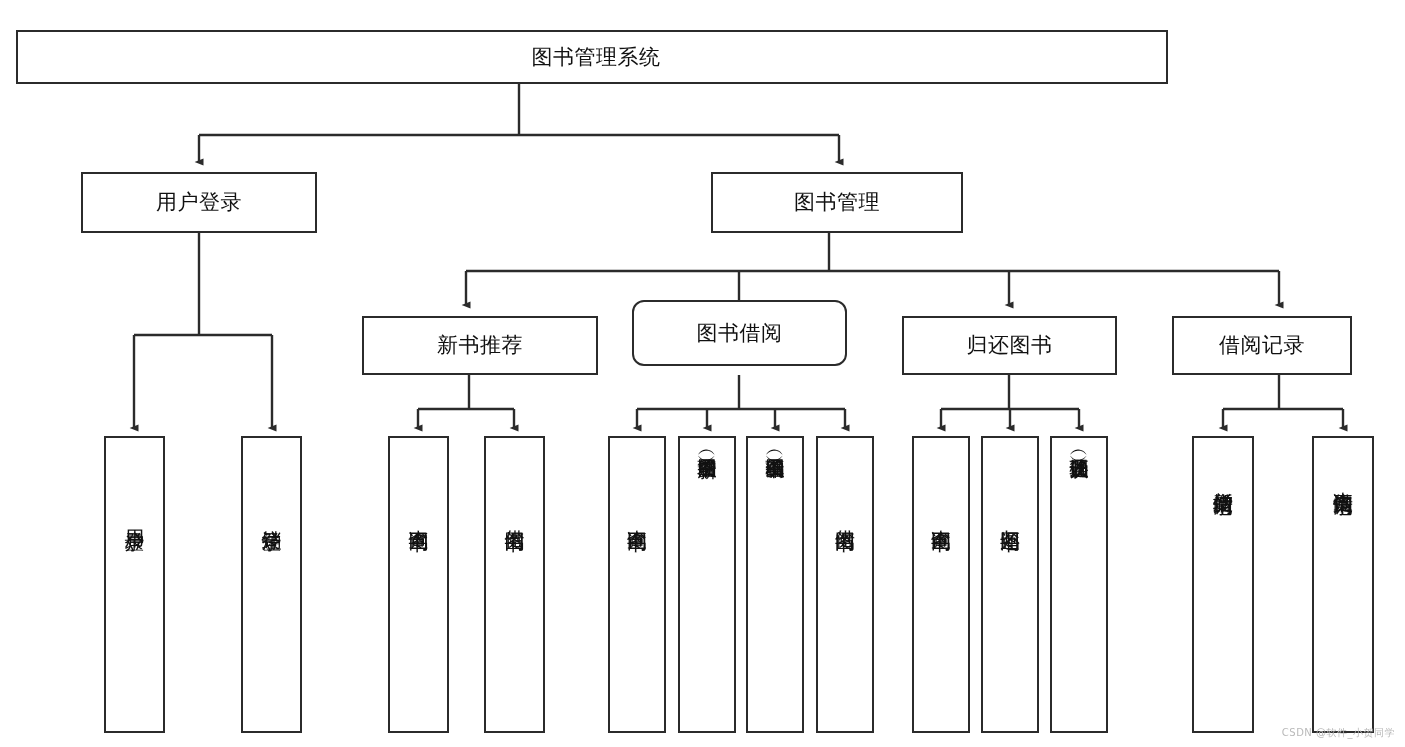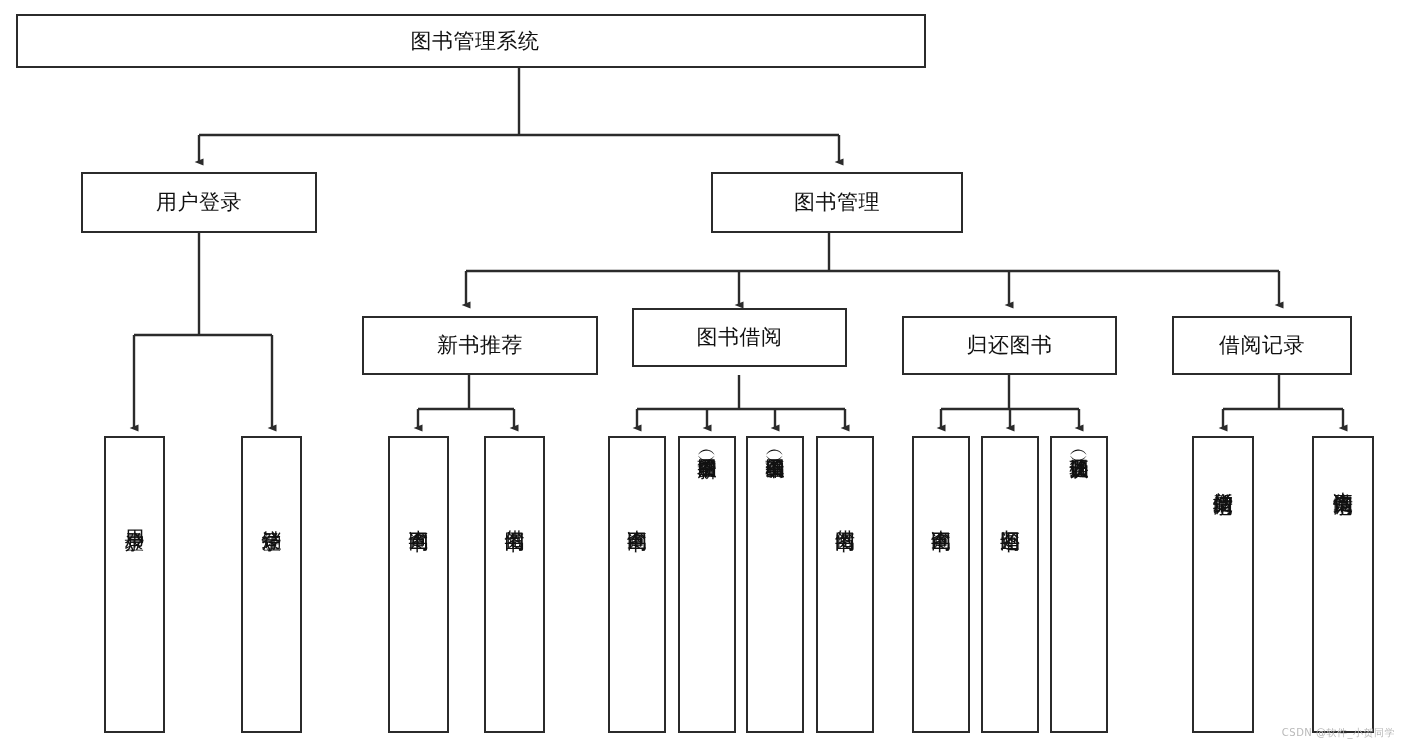--- a/index.html
+++ b/index.html
@@ -117,35 +117,35 @@
       <path d="M1010,409 L1010,428" marker-end="url(#arrow)"></path>
       <path d="M1079,409 L1079,428" marker-end="url(#arrow)"></path>
 
       <path d="M1279,375 L1279,409"></path>
       <path d="M1223,409 L1343,409"></path>
       <path d="M1223,409 L1223,428" marker-end="url(#arrow)"></path>
       <path d="M1343,409 L1343,428" marker-end="url(#arrow)"></path>
     </g>
   </svg>
 
-  <div class="node" style="left:16px; top:14px; width:910px; height:54px;padding-left:8px;">
+  <div class="node" style="left:16px; top:30px; width:1152px; height:54px;padding-left:8px;">
     <span class="node-label">图书管理系统</span>
   </div>
 
   <div class="node" style="left:81px; top:172px; width:236px; height:61px;">
     <span class="node-label">用户登录</span>
   </div>
   <div class="node" style="left:711px; top:172px; width:252px; height:61px;">
     <span class="node-label">图书管理</span>
   </div>
 
   <div class="node" style="left:362px; top:316px; width:236px; height:59px;">
     <span class="node-label">新书推荐</span>
   </div>
-  <div class="node" style="left:632px; top:308px; width:215px; height:59px;">
+  <div class="node" style="left:632px; top:300px; width:215px; height:66px;border-radius:12px;">
     <span class="node-label">图书借阅</span>
   </div>
   <div class="node" style="left:902px; top:316px; width:215px; height:59px;">
     <span class="node-label">归还图书</span>
   </div>
   <div class="node" style="left:1172px; top:316px; width:180px; height:59px;">
     <span class="node-label">借阅记录</span>
   </div>
 
   <div class="node leaf" style="left:104px; top:436px; width:61px; height:297px; padding-top:76px;">

